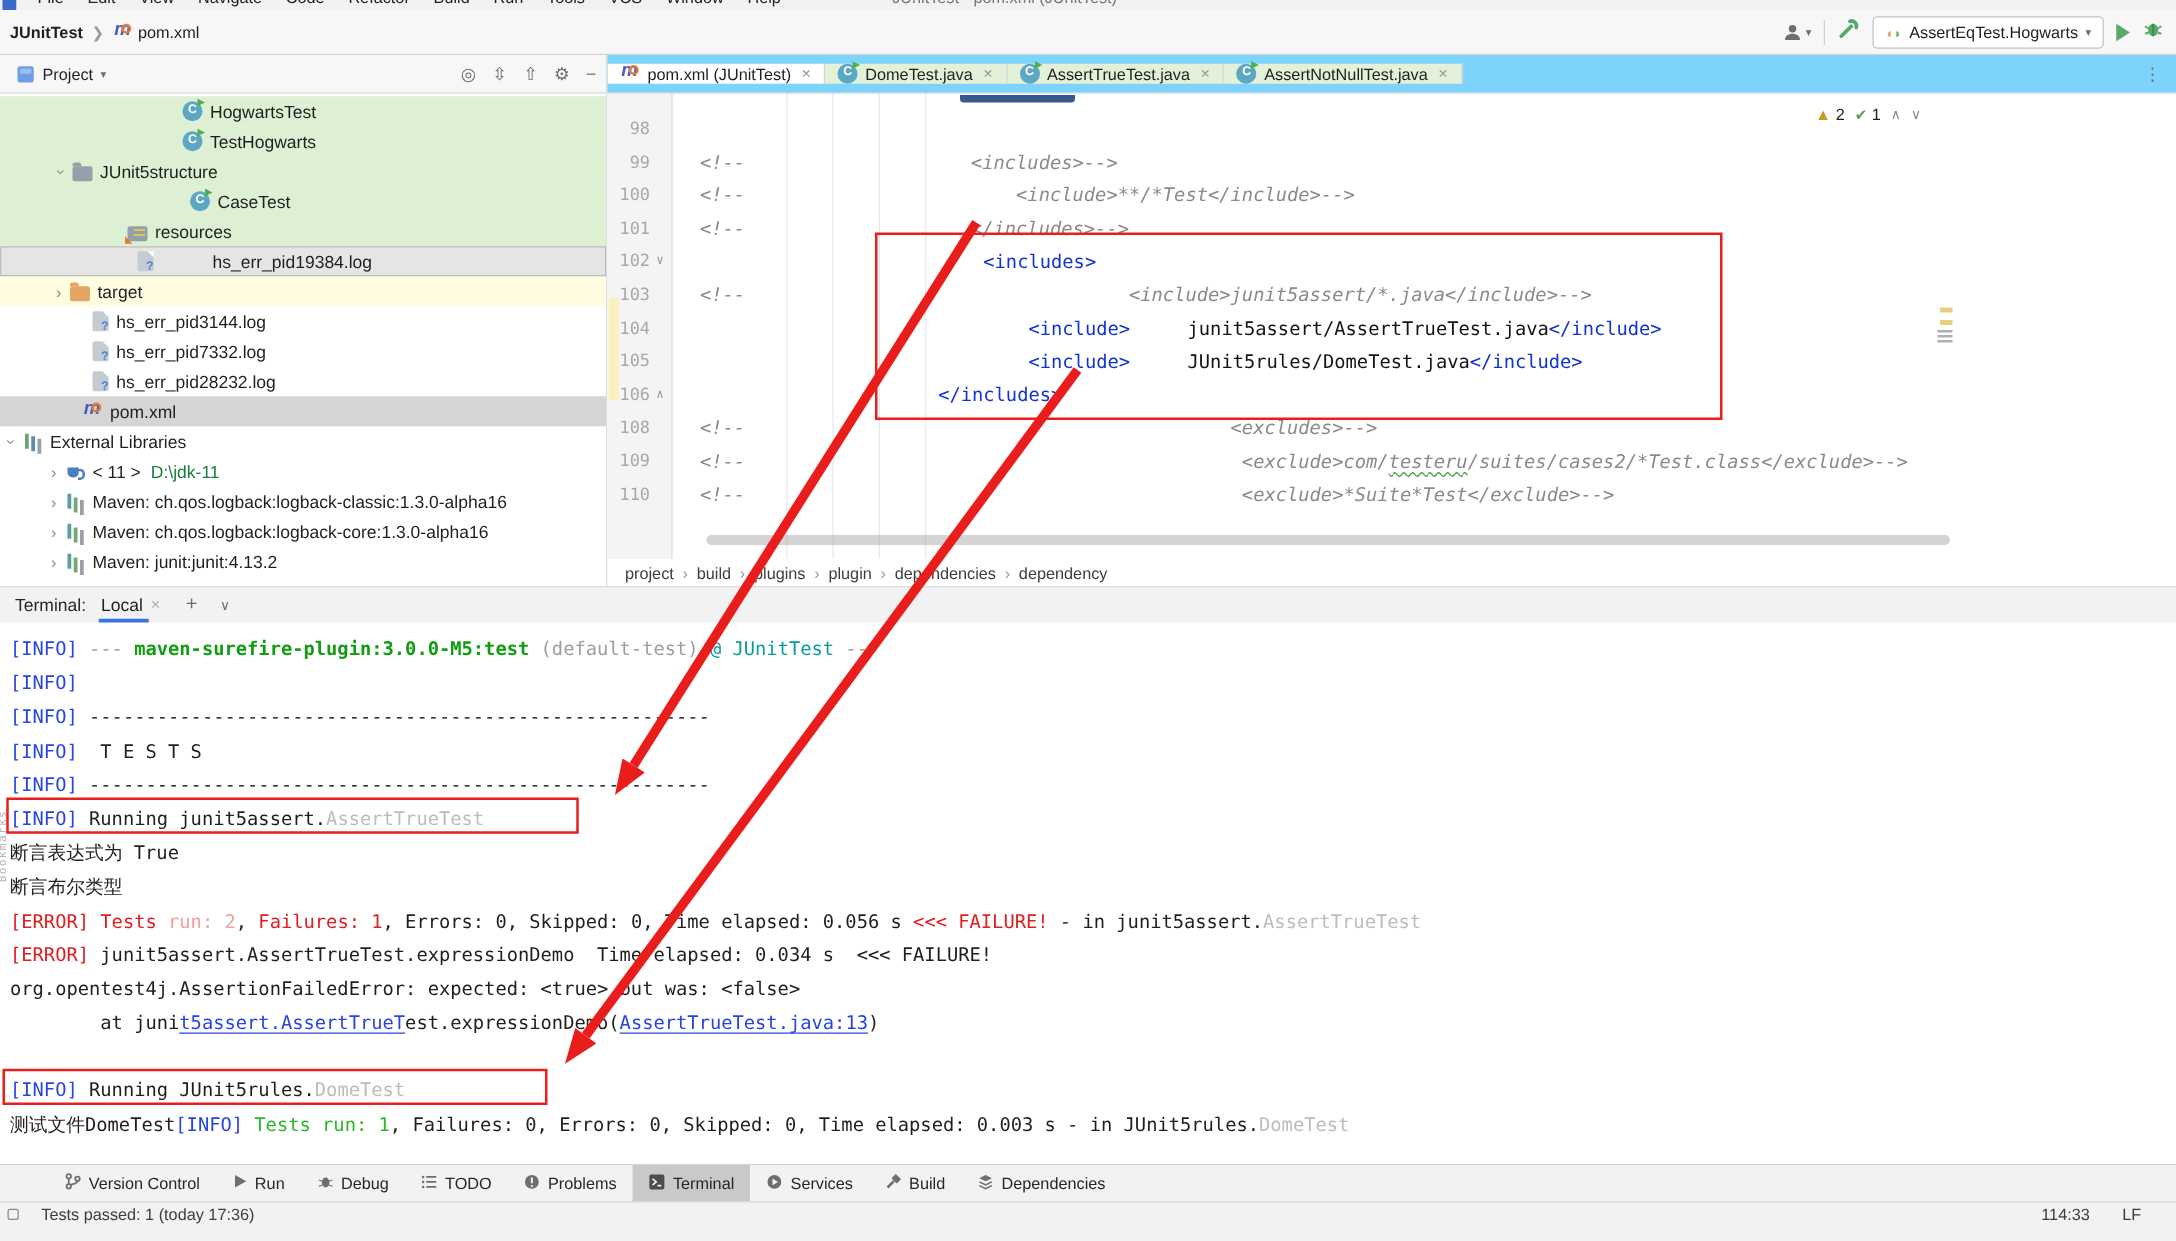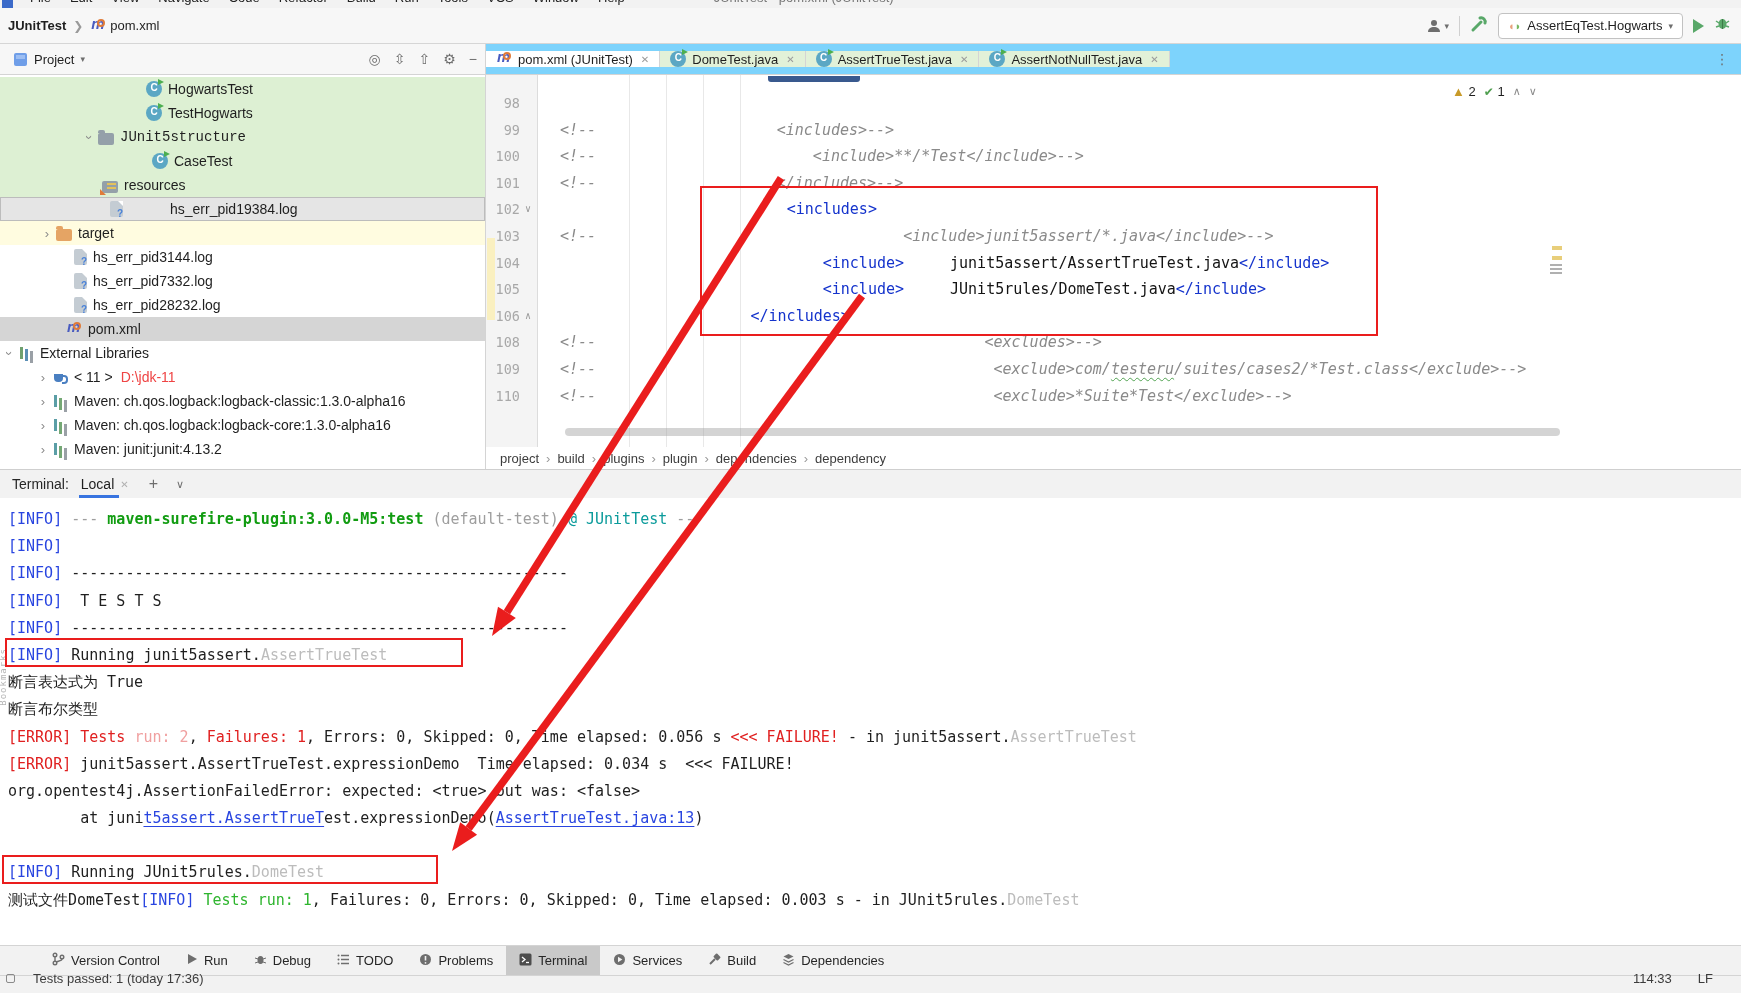--- a/index.html
+++ b/index.html
@@ -43,21 +43,21 @@
   .treepanel { width:486px; flex:none; border-right:1px solid #d4d4d4; background:#fff; overflow:hidden; padding-top:2px; position:relative; }
   .trow { height:24px; display:flex; align-items:center; font-size:14px; white-space:nowrap; }
   .bg-green { background:#ddf0d3; }
   .bg-yellow { background:#fffce0; }
   .bg-selected { background:#d5d5d5; }
   .bg-boxed { background:#e5e5e5; outline:1px solid #bcbcbc; outline-offset:-1px;gap:41px; }
   .chev { color:#8c8c8c; font-size:13px; width:18px; flex:none; display:inline-block; text-align:center; }
   .chev::before { content:"›"; display:inline-block; }
   .chev.down::before { transform:rotate(90deg); }
   .tlabel { margin-left:6px; }
-  .tsub { color:#ef4444; margin-left:8px; }
+  .tsub { color:#15803d; margin-left:8px; }
 
   
   .ic { width:16px; height:16px; flex:none; position:relative; display:inline-block; }
   .ic-test-class { border-radius:50%; background:#5ba7c4; }
   .ic-test-class::before { content:"C"; position:absolute; left:0; right:0; top:1px; text-align:center; color:#fff; font-size:10px; font-weight:bold; }
   .ic-test-class::after { content:""; position:absolute; right:-2px; top:-2px; width:0; height:0; border-left:6px solid #4caf50; border-top:3px solid transparent; border-bottom:3px solid transparent; }
   .ic-folder-gray, .ic-folder-orange { height:12px; margin-top:3px; border-radius:2px; background:#94a0a9; }
   .ic-folder-gray::before, .ic-folder-orange::before { content:""; position:absolute; top:-3px; left:0; width:7px; height:3px; border-radius:2px 2px 0 0; background:inherit; }
   .ic-folder-orange { background:#e5a464; }
   .ic-resources { height:12px; margin-top:3px; border-radius:2px; background:#94a0a9; }
@@ -107,21 +107,21 @@
   .tc-lnk { color:#2945e0; text-decoration:underline; text-underline-offset:3px; }
   .bookmark-vert { position:absolute; left:-2px; top:150px; writing-mode:vertical-rl; transform:rotate(180deg); font-size:9px; color:#b5b5b5; letter-spacing:1px; }
 
   
   .toolbar { height:30px; flex:none; background:#f2f2f2; border-top:1px solid #d4d4d4; display:flex; align-items:stretch; padding-left:38px; font-size:13px; color:#262626; }
   .tb-item { display:flex; align-items:center; gap:6px; padding:0 13px; }
   .tb-item.active { background:#c9c9c9; }
   .tb-item svg { flex:none; }
 
   
-  .statusbar { height:18px; flex:none; background:#f2f2f2; border-top:1px solid #d4d4d4; display:flex; align-items:center; font-size:13px; color:#3c3c3c; padding:0 28px 12px 6px; gap:18px; }
+  .statusbar { height:32px; flex:none; background:#f2f2f2; border-top:1px solid #d4d4d4; display:flex; align-items:center; font-size:13px; color:#3c3c3c; padding:0 28px 12px 6px; gap:18px; }
   .sb-ic { width:9px; height:9px; border:1px solid #8a8a8a; border-radius:2px; }
   .sb-right { margin-left:auto; display:flex; gap:26px; }
 
   
   .overlay { position:absolute; inset:0; pointer-events:none; z-index:40; }
   .insp { position:absolute; left:1452px; top:84px; display:flex; align-items:center; gap:8px; font-size:13px; }
   .warn-tri { color:#c89a28; font-size:13px; } .ok-chk { color:#4f9f4f; font-size:12px; }
   .insp-chev { color:#8a8a8a; font-size:11px; }
   .hscroll { position:absolute; left:565px; top:428px; width:995px; height:8px; background:rgba(160,160,160,.45); border-radius:4px; }
   .stripe-mark-y { position:absolute; left:1552px; width:10px; height:4px; background:#e8ce7a; }
@@ -236,21 +236,21 @@
   <div class="mainrow">
     <div class="treepanel" id="tree">
         <div class="trow bg-green" style="padding-left: 146px;">
           <span class="ic ic-test-class"></span>
           <span class="tlabel">HogwartsTest</span>
         </div>
         <div class="trow bg-green" style="padding-left: 146px;">
           <span class="ic ic-test-class"></span>
           <span class="tlabel">TestHogwarts</span>
         </div>
-        <div class="trow bg-green" style="padding-left: 80px; font-family: Liberation Mono, monospace;">
+        <div class="trow bg-green" style="padding-left: 40px;">
           <span class="chev down"></span>
           <span class="ic ic-folder-gray"></span>
           <span class="tlabel">JUnit5structure</span>
         </div>
         <div class="trow bg-green" style="padding-left: 152px;">
           <span class="ic ic-test-class"></span>
           <span class="tlabel">CaseTest</span>
         </div>
         <div class="trow bg-green" style="padding-left: 102px;">
           <span class="ic ic-resources"></span>

